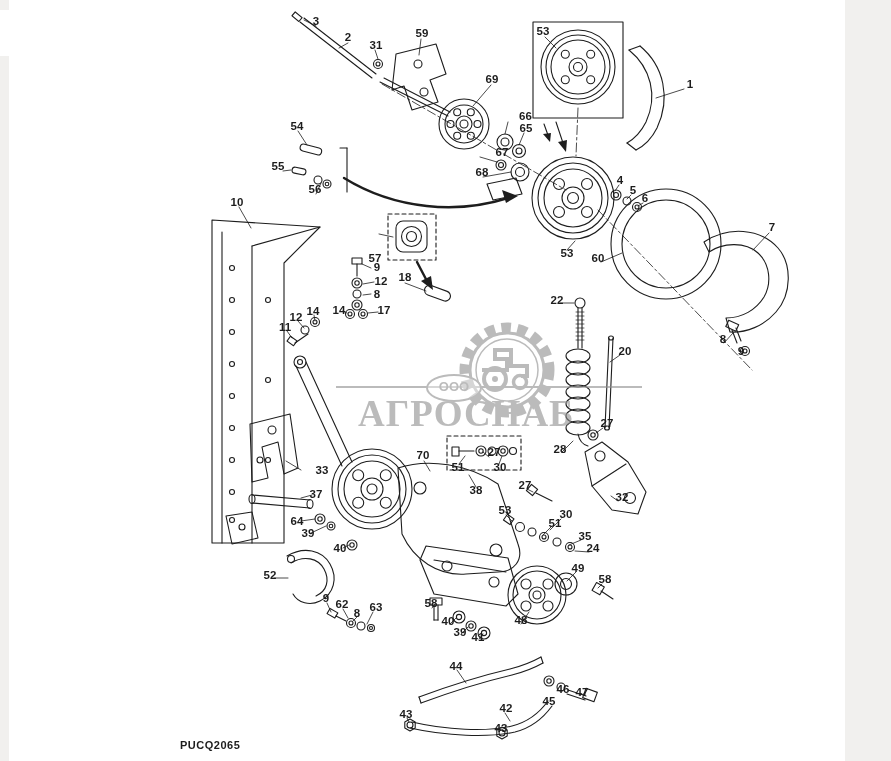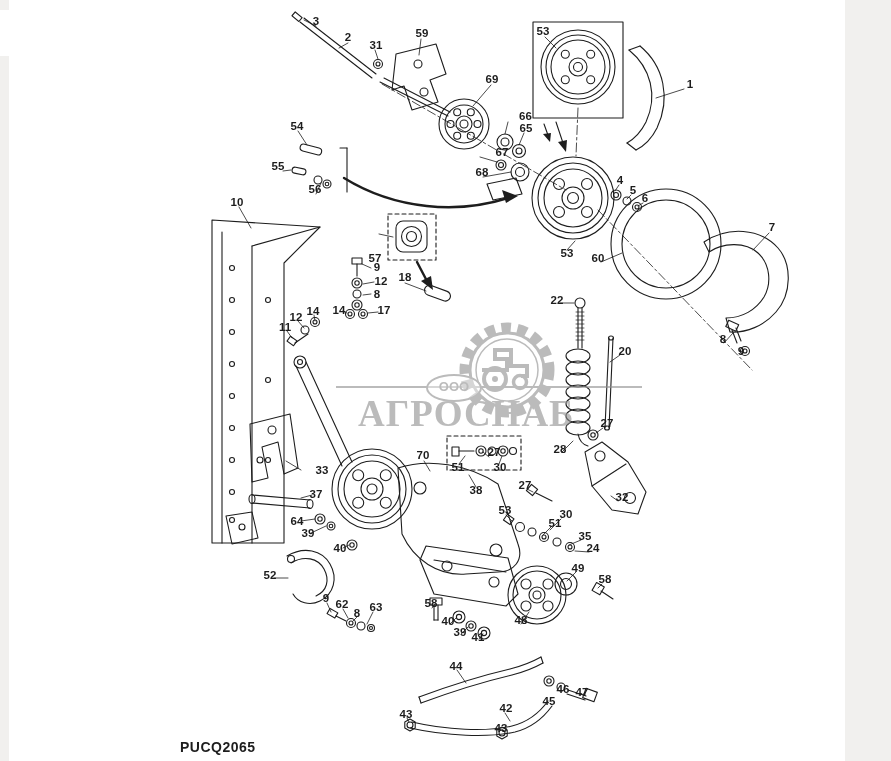--- a/index.html
+++ b/index.html
@@ -7,21 +7,21 @@
   .stage{position:relative;width:891px;height:761px;background:var(--bg,#ffffff);overflow:hidden;
          font-family:"Liberation Sans",sans-serif;}
   .gutter{position:absolute;top:0;bottom:0;background:var(--gutter,#f1f0ee);}
   .gutter.left{left:0;width:9px;}
   .gutter.right{right:0;width:46px;}
   .gutter-chip{position:absolute;left:0;top:10px;width:9px;height:46px;background:var(--bg,#ffffff);}
   .drawing{position:absolute;left:0;top:0;color:var(--ink,#1d1d1d);}
   .callout-layer{position:absolute;left:0;top:0;width:891px;height:761px;pointer-events:none;}
   .callout{position:absolute;transform:translate(-50%,-50%);font-weight:bold;font-size:11.5px;
            color:var(--ink,#1d1d1d);white-space:nowrap;}
-  .diagram-code{position:absolute;left:180px;top:739px;font-weight:bold;font-size:14px;
+  .diagram-code{position:absolute;left:180px;top:739px;font-weight:bold;font-size:11px;
                 color:var(--ink,#1d1d1d);letter-spacing:.5px;}
   .watermark{position:absolute;left:330px;top:318px;width:322px;height:124px;opacity:.6;}
   .wm-line{position:absolute;left:6px;top:68px;width:306px;height:2px;background:var(--watermark,#8f8f8f);}
   .wm-ooo{position:absolute;left:96px;top:56px;width:52px;height:24px;border:2px solid var(--watermark,#8f8f8f);
           border-radius:50%;color:var(--watermark,#8f8f8f);font:bold 13px/22px "Liberation Sans",sans-serif;
           text-align:center;background:rgba(255,255,255,.4);}
   .wm-name{position:absolute;left:28px;top:74px;color:var(--watermark,#8f8f8f);
            font-family:"Liberation Serif",serif;font-weight:bold;font-size:37px;letter-spacing:1px;white-space:nowrap;}
   .wm-gear{position:absolute;left:125px;top:0;color:var(--watermark,#8f8f8f);}
 </style>

